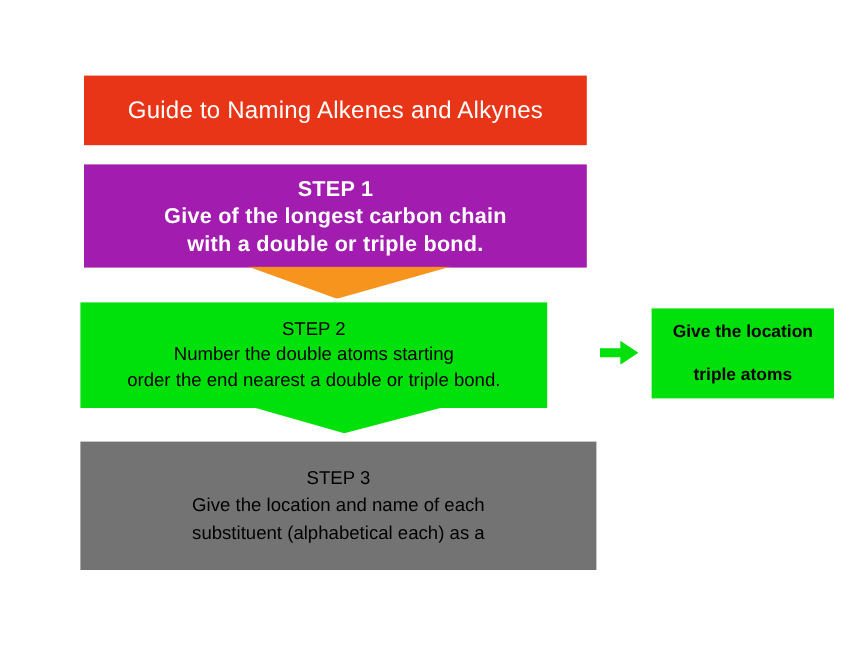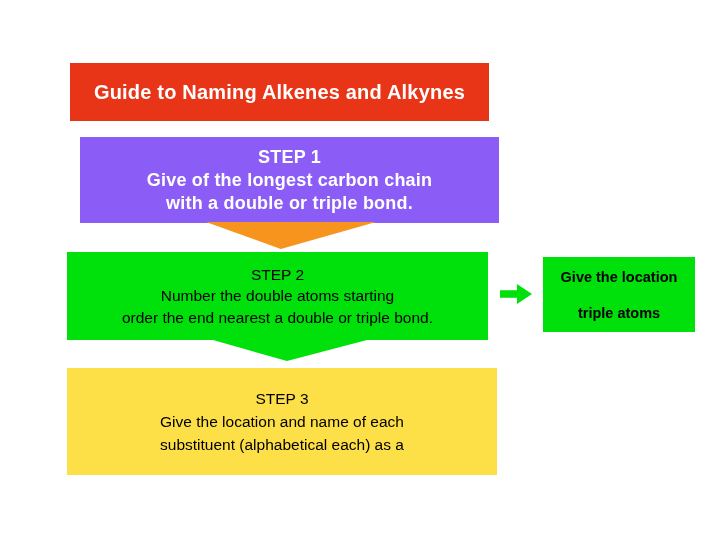--- a/index.html
+++ b/index.html
@@ -23,46 +23,46 @@
     justify-content: center;
     text-align: center;
     box-sizing: border-box;
   }
   .title-banner {
     left: 70px; top: 63px;
     width: 419px; height: 58px;
     background: #e93517;
     color: #ffffff;
     font-size: 20px;
-    font-weight: 700;
+    font-weight: 400;
     letter-spacing: 0.2px;
     justify-content: center;
   }
   .step1-box {
-    left: 80px; top: 137px;
+    left: 70px; top: 137px;
     width: 419px; height: 86px;
-    background: #8b5cf6;
+    background: #a21caf;
     color: #ffffff;
     font-size: 18px;
     font-weight: 600;
     line-height: 23px;
     letter-spacing: 0.2px;
   }
   .step2-box {
     left: 67px; top: 252px;
-    width: 421px; height: 88px;
+    width: 389px; height: 88px;
     background: #00e00a;
     color: #000000;
     font-size: 15.5px;
     line-height: 21.5px;
   }
   .step3-box {
     left: 67px; top: 368px;
     width: 430px; height: 107px;
-    background: #fde047;
+    background: #737373;
     color: #000000;
     font-size: 15.5px;
     line-height: 23px;
   }
   .side-note-box {
     left: 543px; top: 257px;
     width: 152px; height: 75px;
     background: #00e00a;
     color: #000000;
     font-size: 14.5px;

